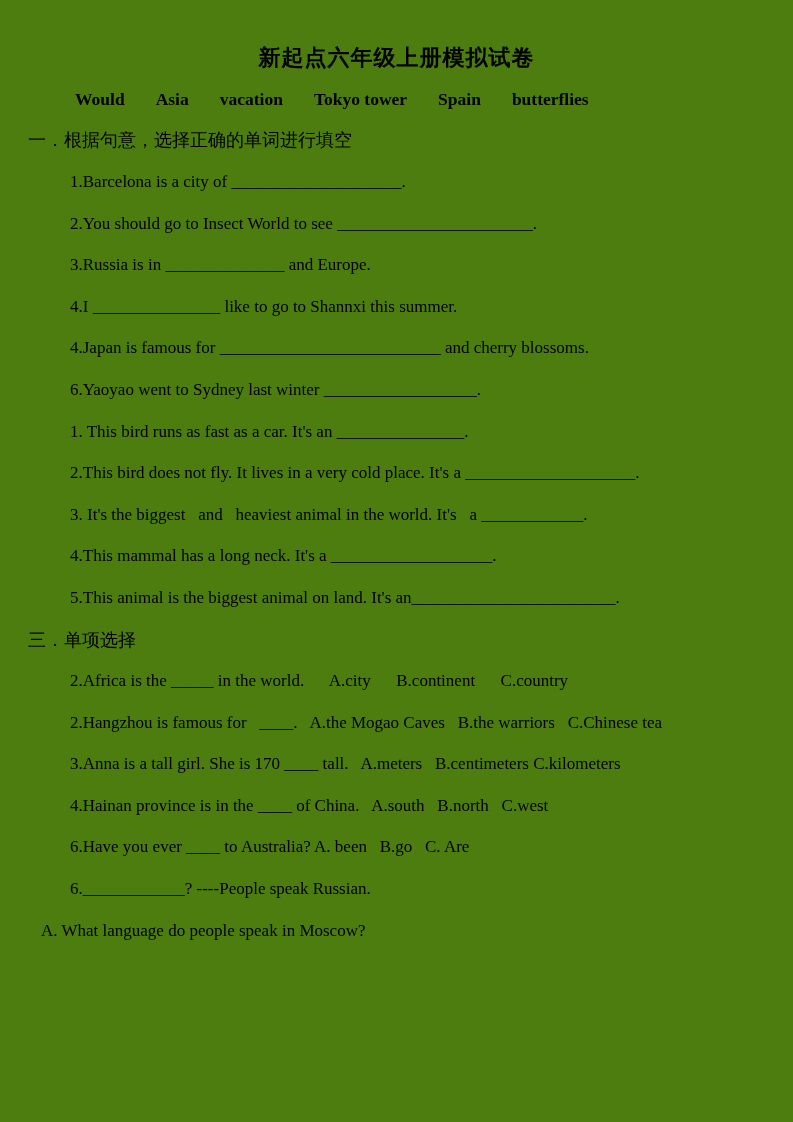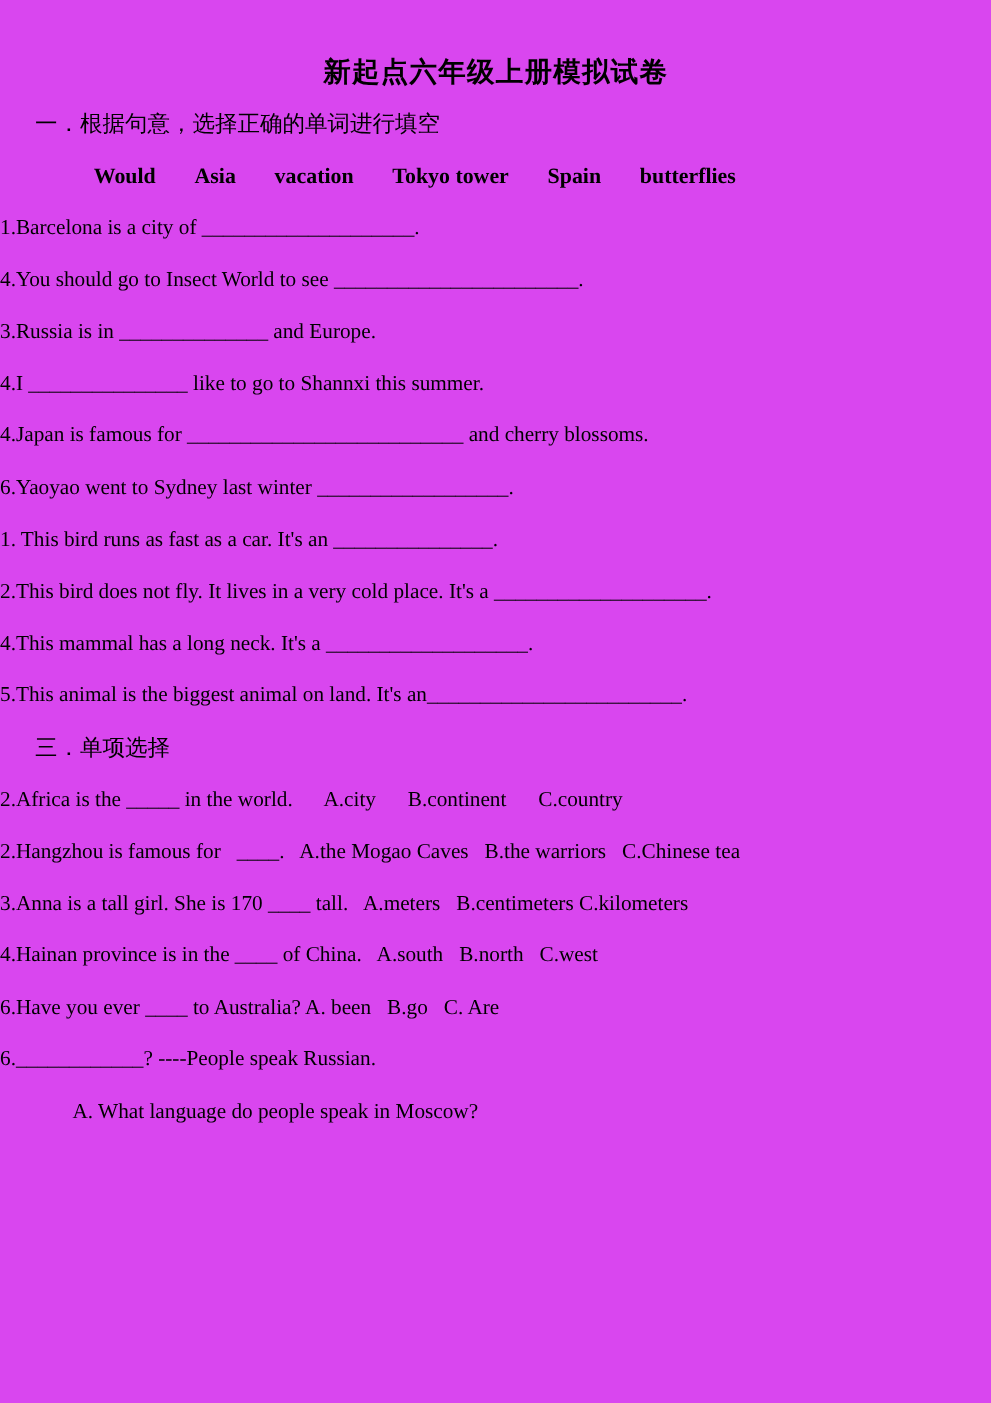--- a/index.html
+++ b/index.html
@@ -1,85 +1,87 @@
 <!DOCTYPE html>
 <html><head>
 <meta charset="utf-8">
 <style>
   * { margin: 0; padding: 0; box-sizing: border-box; }
   html, body { background: #ffffff; }
   .page {
     position: relative;
     width: 793px;
     height: 1122px;
-    background: #d946ef;
+    background: #4d7c0f;
     color: #000000;
     font-family: "Liberation Serif", "DejaVu Serif", serif;
     overflow: hidden;
   }
   .title {
     padding-top: 44px;
     text-align: center;
     font-size: 22px;
     font-weight: bold;
     letter-spacing: 1px;
     line-height: 28px;
   }
   .content {
     margin-top: 6px;
   }
   .line {
     height: 41.6px;
     display: flex;
     align-items: center;
     white-space: pre;
+    padding-left: 70px;
     font-size: 17px;
     line-height: 20px;
   }
   .line.heading {
     padding-left: 28px;
     font-size: 18px;
   }
   .line.bank {
     padding-left: 75px;
     font-weight: bold;
     font-size: 17.5px;
     gap: 31px;
   }
   .line.sub {
-    padding-left: 58px;
+    padding-left: 41px;
   }
 </style>
 </head>
 <body>
 
 <div class="page">
 
   <div class="title">新起点六年级上册模拟试卷</div>
 
   <div class="content">
 
-    <div class="line heading">一．根据句意，选择正确的单词进行填空</div>
     <div class="line bank">
       <span>Would</span>
       <span>Asia</span>
       <span>vacation</span>
       <span>Tokyo tower</span>
       <span>Spain</span>
       <span>butterflies</span>
     </div>
+    <div class="line heading">一．根据句意，选择正确的单词进行填空</div>
     <div class="line">1.Barcelona is a city of ____________________.</div>
-    <div class="line">4.You should go to Insect World to see _______________________.</div>
+    <div class="line">2.You should go to Insect World to see _______________________.</div>
     <div class="line">3.Russia is in ______________ and Europe.</div>
     <div class="line">4.I _______________ like to go to Shannxi this summer.</div>
     <div class="line">4.Japan is famous for __________________________ and cherry blossoms.</div>
     <div class="line">6.Yaoyao went to Sydney last winter __________________.</div>
 
     <div class="line">1. This bird runs as fast as a car. It's an _______________.</div>
     <div class="line">2.This bird does not fly. It lives in a very cold place. It's a ____________________.</div>
+    <div class="line">3. It's the biggest   and   heaviest animal in the world. It's   a ____________.</div>
     <div class="line">4.This mammal has a long neck. It's a ___________________.</div>
     <div class="line">5.This animal is the biggest animal on land. It's an________________________.</div>
 
     <div class="line heading">三．单项选择</div>
     <div class="line">2.Africa is the _____ in the world.      A.city      B.continent      C.country</div>
     <div class="line">2.Hangzhou is famous for   ____.   A.the Mogao Caves   B.the warriors   C.Chinese tea</div>
     <div class="line">3.Anna is a tall girl. She is 170 ____ tall.   A.meters   B.centimeters C.kilometers</div>
     <div class="line">4.Hainan province is in the ____ of China.   A.south   B.north   C.west</div>
     <div class="line">6.Have you ever ____ to Australia? A. been   B.go   C. Are</div>
     <div class="line">6.____________? ----People speak Russian.</div>

